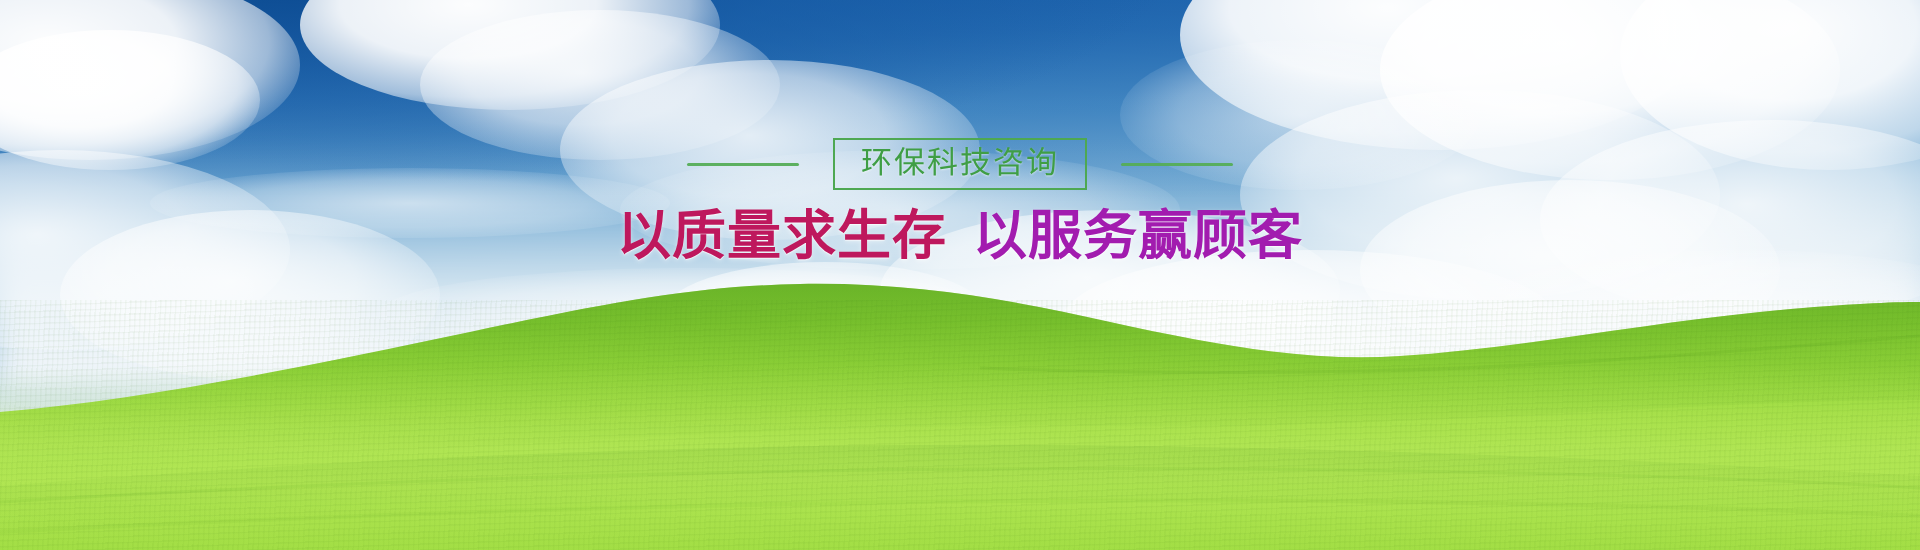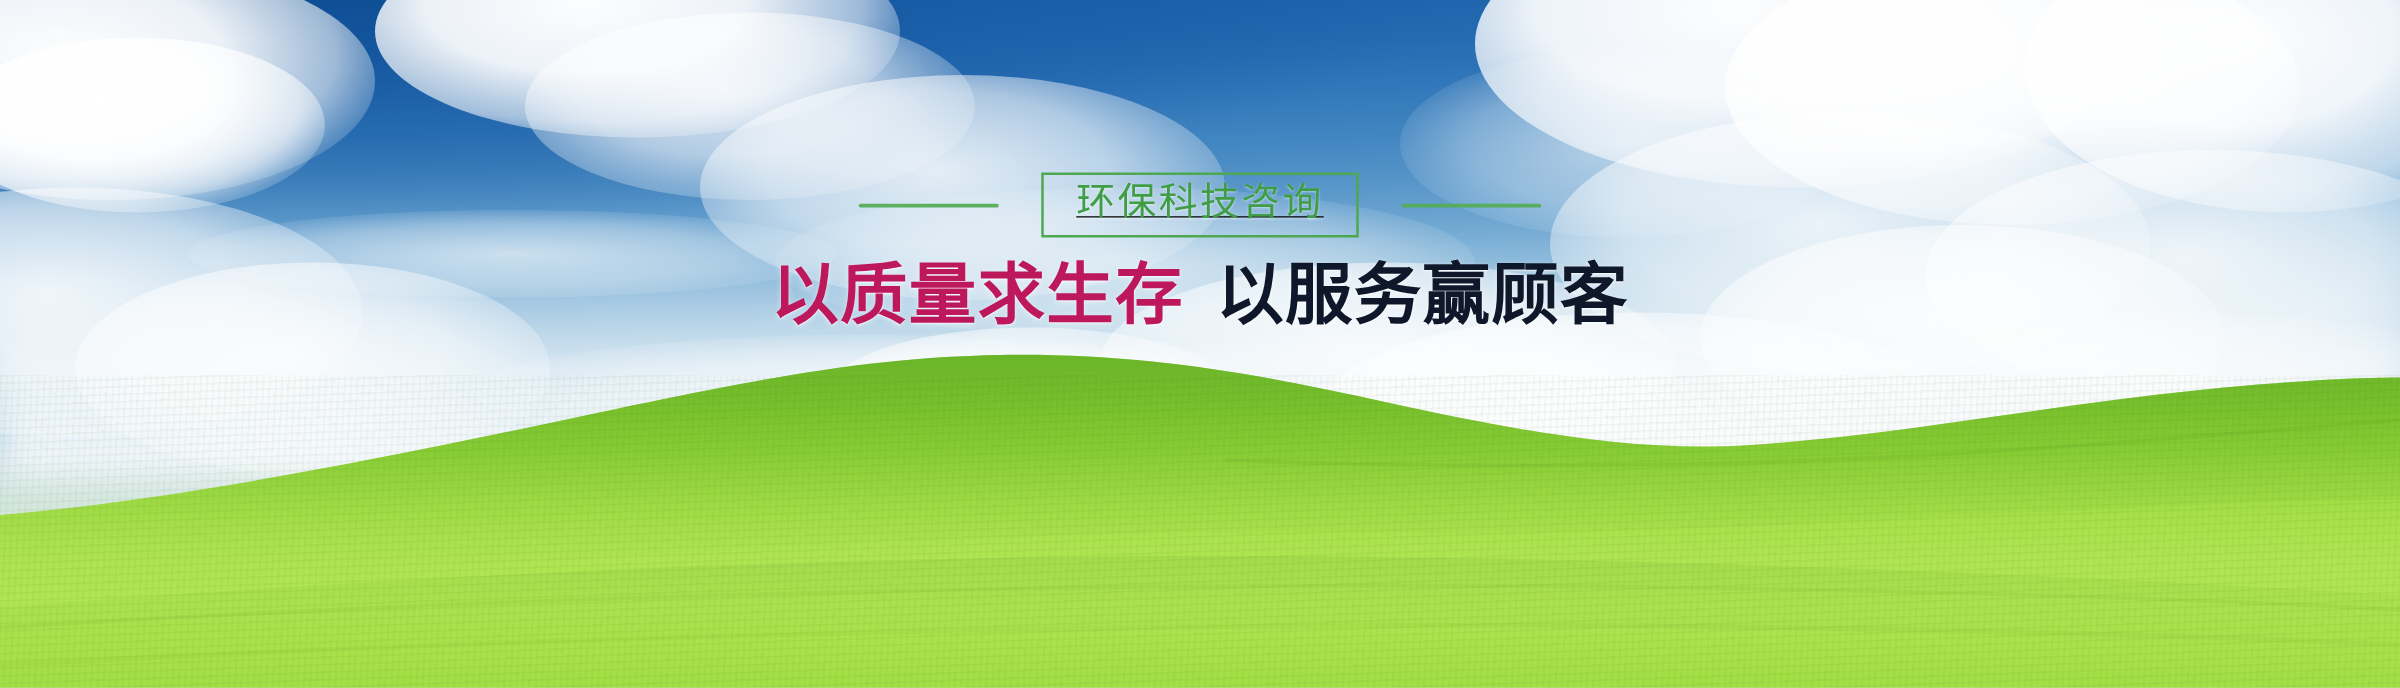--- a/index.html
+++ b/index.html
@@ -70,21 +70,21 @@
   }
 
   
   .content {
     position:absolute;
     left:0; right:0; top:138px;
     display:flex; flex-direction:column; align-items:center;
     z-index:8;
   }
 
-  .title-row { display:flex; align-items:center; justify-content:flex-start; gap:4px;text-decoration:underline; }
+  .title-row { display:flex; align-items:center; justify-content:flex-start; gap:4px; }
 
   .rule {
     width:112px; height:3px;
     background:#55ad57;
     border-radius:2px;
     opacity:.95;
   }
   .rule.left  { margin-right:30px; }
   .rule.right { margin-left:30px; }
 
@@ -105,21 +105,21 @@
   .headline {
     margin-top:16px;
     font-size:54px;
     font-weight:bold;
     line-height:1.12;
     letter-spacing:1px;
     white-space:nowrap;
     text-shadow:0 2px 5px rgba(255,255,255,.45), 0 1px 1px rgba(255,255,255,.7);
   }
   .headline .seg-green  { color:#be185d; }
-  .headline .seg-orange { color:#0f172a; margin-left:26px; }
+  .headline .seg-orange { color:#a21caf; margin-left:26px; }
 
   .subtitle {
     margin-top:13px;
     font-size:16px;
     font-weight:600;
     color:#4a9c52;
     letter-spacing:3.1px;
     white-space:nowrap;
     text-shadow:0 1px 2px rgba(255,255,255,.65);
   }

